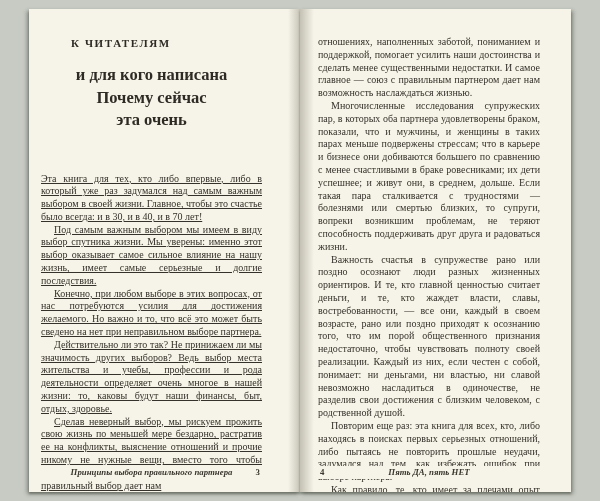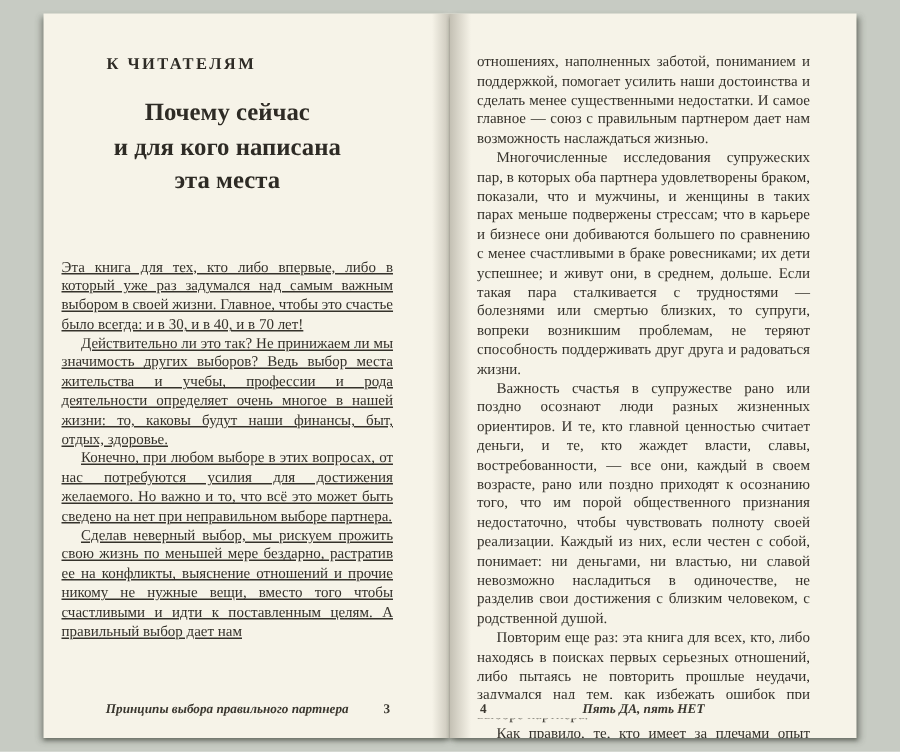--- a/index.html
+++ b/index.html
@@ -100,29 +100,30 @@
 </head>
 <body>
 
 <div class="screen">
 
   <div class="page page-left">
     <div class="left-content">
       <div class="chapter-kicker">К ЧИТАТЕЛЯМ</div>
 
       <div class="chapter-title">
+        <span class="title-line">и для кого написана</span>
         <span class="title-line">Почему сейчас</span>
-        <span class="title-line">и для кого написана</span>
-        <span class="title-line">эта места</span>
+        <span class="title-line">эта очень</span>
       </div>
 
       <div class="body-text">
         <p class="no-indent">Эта книга для тех, кто либо впервые, либо в который уже раз задумался над самым важным выбором в своей жизни. Главное, чтобы это счастье было всегда: и в 30, и в 40, и в 70 лет!</p>
+        <p>Под самым важным выбором мы имеем в виду выбор спутника жизни. Мы уверены: именно этот выбор оказывает самое сильное влияние на нашу жизнь, имеет самые серьезные и долгие последствия.</p>
+        <p>Конечно, при любом выборе в этих вопросах, от нас потребуются усилия для достижения желаемого. Но важно и то, что всё это может быть сведено на нет при неправильном выборе партнера.</p>
         <p>Действительно ли это так? Не принижаем ли мы значимость других выборов? Ведь выбор места жительства и учебы, профессии и рода деятельности определяет очень многое в нашей жизни: то, каковы будут наши финансы, быт, отдых, здоровье.</p>
-        <p>Конечно, при любом выборе в этих вопросах, от нас потребуются усилия для достижения желаемого. Но важно и то, что всё это может быть сведено на нет при неправильном выборе партнера.</p>
         <p>Сделав неверный выбор, мы рискуем прожить свою жизнь по меньшей мере бездарно, растратив ее на конфликты, выяснение отношений и прочие никому не нужные вещи, вместо того чтобы счастливыми и идти к поставленным целям. А правильный выбор дает нам</p>
       </div>
     </div>
 
     <div class="footer footer-left">
       <span class="running-title">Принципы выбора правильного партнера</span>
       <span class="page-num">3</span>
     </div>
   </div>
 

